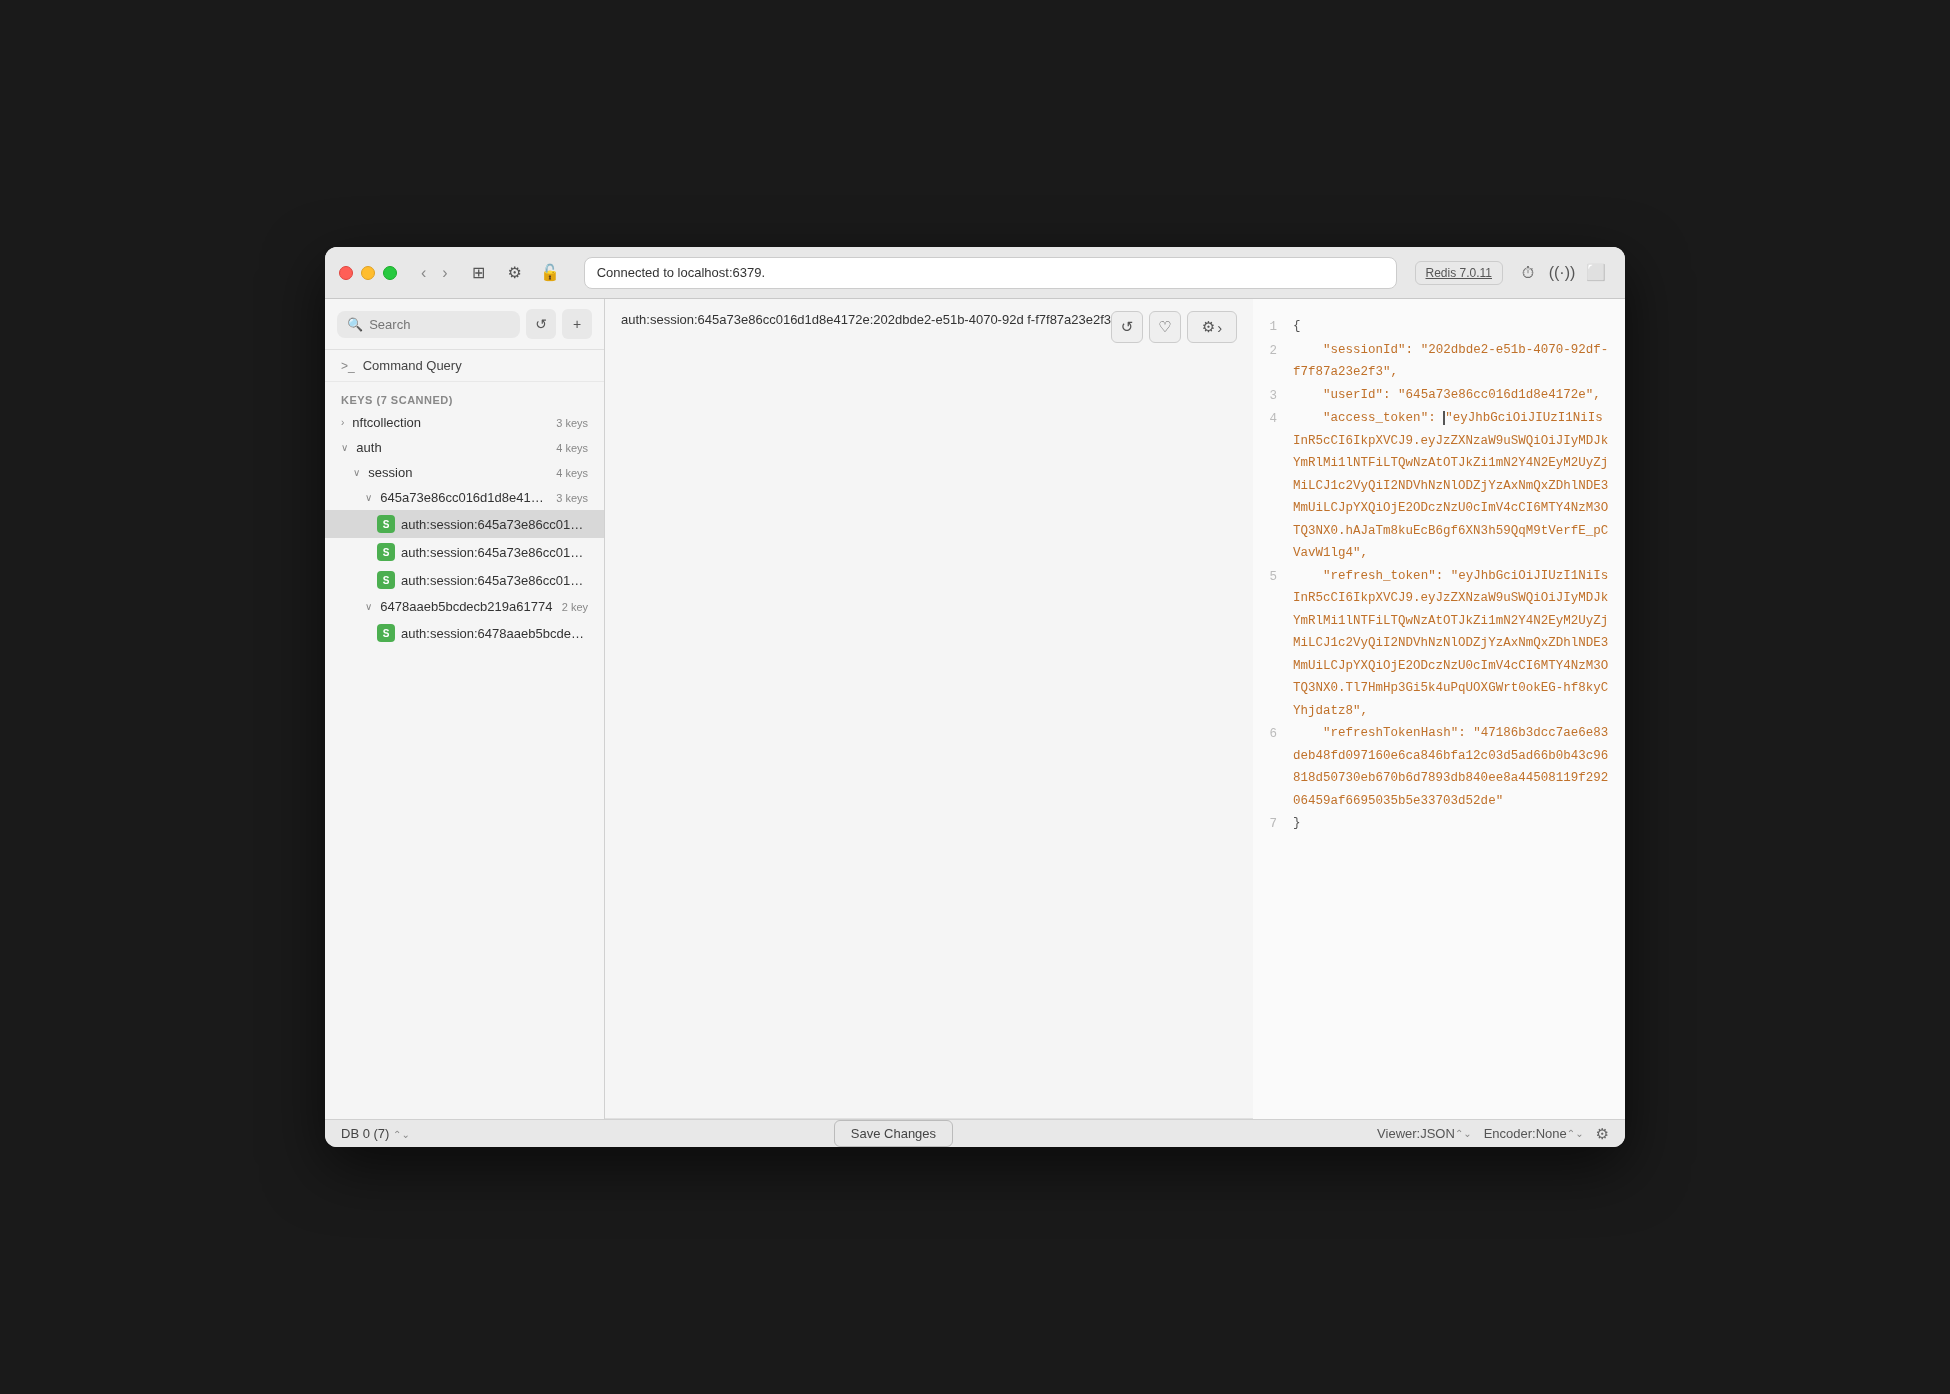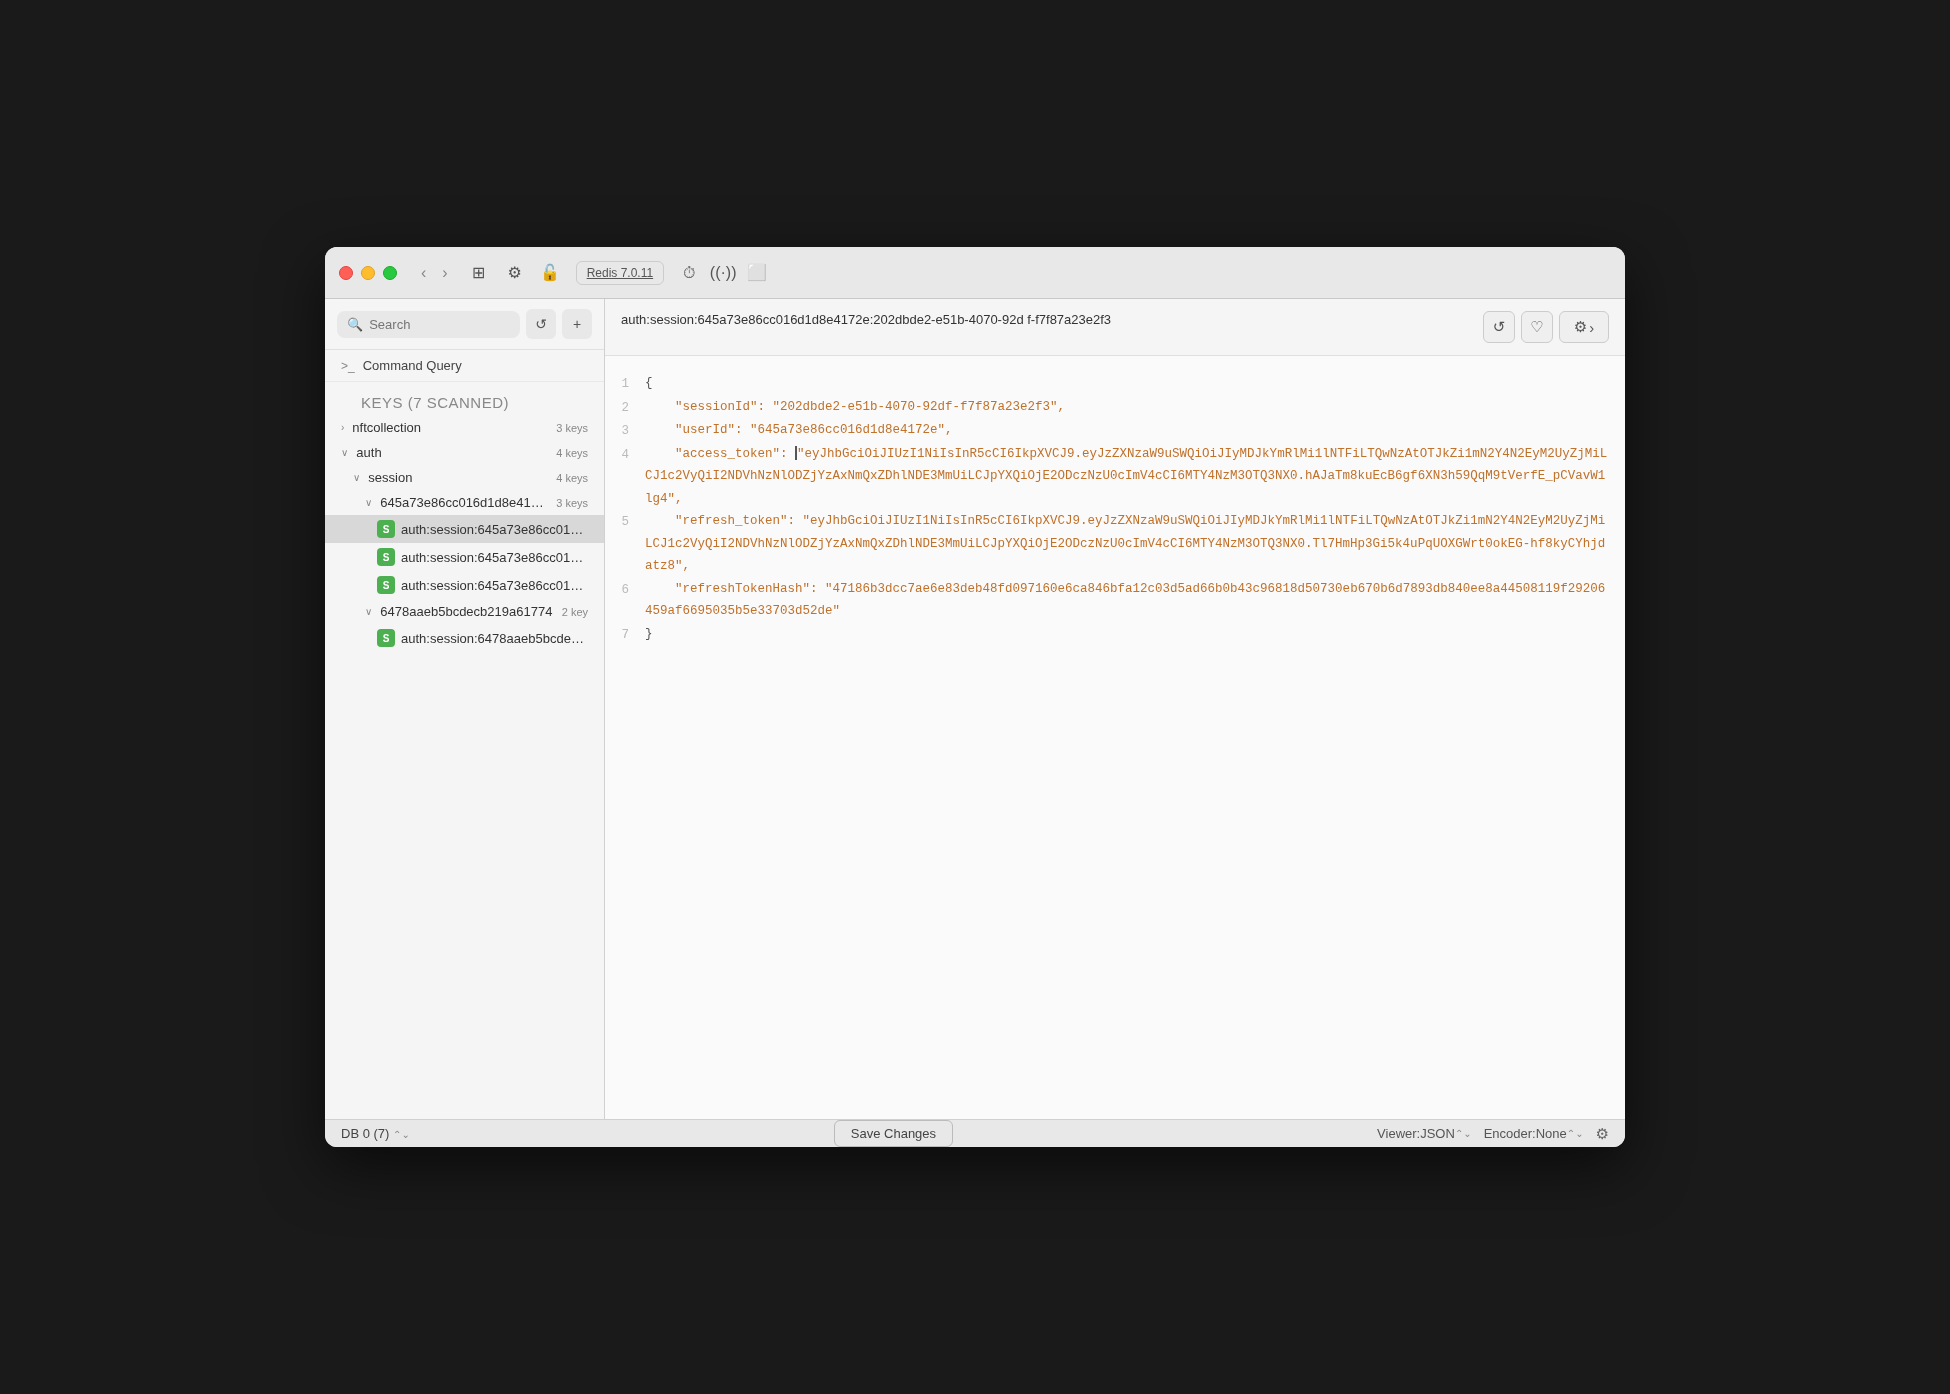--- a/index.html
+++ b/index.html
@@ -172,25 +172,24 @@
       border-bottom: 1px solid #e8e8e8;
     }
     .cmd-icon { color: #888; font-size: 12px; }
     .keys-section {
       flex: 1;
       overflow-y: auto;
       padding-top: 4px;
     }
     .keys-label {
       padding: 8px 16px 4px;
-      font-size: 15px;
+      font-size: 11px;
       color: #888;
-      font-weight: 400;
+      font-weight: 700;
       letter-spacing: 0.5px;
-      margin-left: 20px;
     }
     .tree-item {
       padding: 5px 16px;
       font-size: 13px;
       color: #333;
       cursor: pointer;
       display: flex;
       align-items: center;
       gap: 6px;
     }
@@ -220,21 +219,21 @@
     .key-name {
       flex: 1;
       overflow: hidden;
       text-overflow: ellipsis;
       white-space: nowrap;
     }
     
     .main-panel {
       flex: 1;
       display: flex;
-      flex-direction: column;
+      flex-direction: row;
       background: #22c55e;
       overflow: hidden;
     }
     .panel-header {
       padding: 12px 16px;
       border-bottom: 1px solid #e0e0e0;
       display: flex;
       align-items: flex-start;
       justify-content: space-between;
       background: #f5f5f5;
@@ -369,20 +368,23 @@
       <div class="traffic-light tl-max"></div>
     </div>
     <div class="titlebar-nav">
       <button class="nav-btn">‹</button>
       <button class="nav-btn">›</button>
     </div>
     <div class="titlebar-icons">
       <div class="titlebar-icon">⊞</div>
       <div class="titlebar-icon">⚙</div>
       <div class="titlebar-icon">🔓</div>
+    </div>
+    <div class="address-bar">
+      <span>Connected to localhost:6379.</span>
     </div>
     <div class="redis-badge">Redis 7.0.11</div>
     <div class="titlebar-right">
       <div class="titlebar-icon">⏱</div>
       <div class="titlebar-icon">((·))</div>
       <div class="titlebar-icon">⬜</div>
     </div>
   </div>
 
   <div class="main-content">

